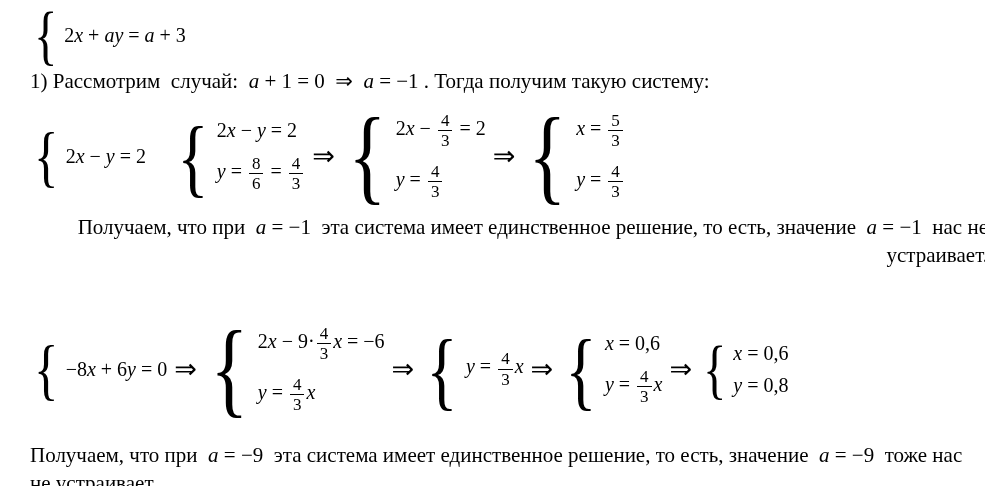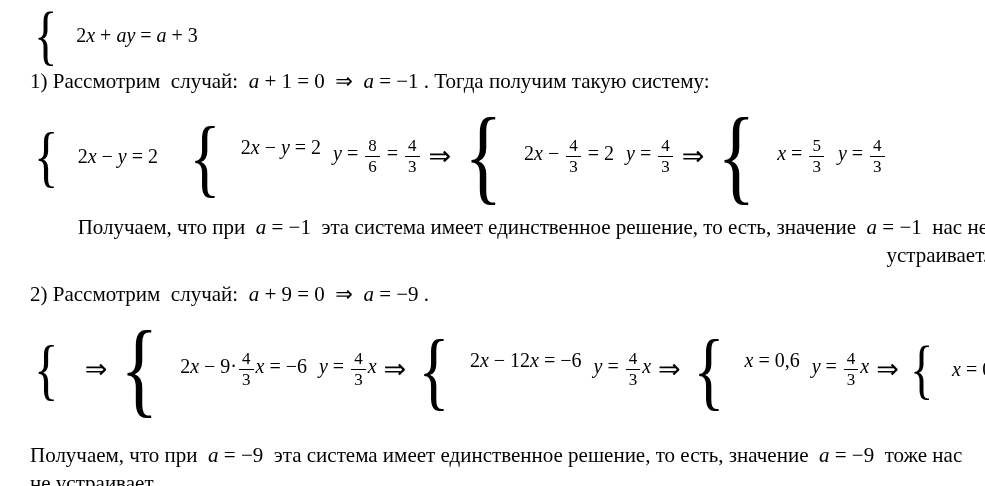--- a/index.html
+++ b/index.html
@@ -7,21 +7,21 @@
     position:relative;width:985px;height:486px;background:#ffffff;
     color:#000;font-family:"Liberation Serif",serif;overflow:hidden;
   }
   .text{font-size:21px;line-height:1.32;white-space:pre-wrap;position:absolute;}
   .sys-row{position:absolute;display:flex;align-items:center;}
   .system{display:flex;align-items:center;}
   .brace{
     font-family:"Liberation Serif",serif;font-weight:400;line-height:1;
     transform:scaleX(0.75);transform-origin:center;display:block;
   }
-  .eqs{display:flex;flex-direction:row;gap:12px;margin-left:15px;}
+  .eqs{display:flex;flex-direction:column;gap:12px;margin-left:3px;}
   .eqs.tight{gap:9px;}
   .eq-line{font-size:20px;white-space:pre;}
   .frac{
     display:inline-flex;flex-direction:column;align-items:center;
     vertical-align:middle;font-size:17px;line-height:1.12;margin:0 2px;
   }
   .fnum{padding:0 3px;display:block;}
   .fden{padding:0 3px;display:block;border-top:1.2px solid #000;}
   .arrow{font-size:27px;margin:0 7px;font-family:"Liberation Serif",serif;}
   .gap30{width:26px;}
@@ -72,41 +72,40 @@
       <div class="eqs">
         <div class="eq-line"><i>x</i> = <span class="frac"><span class="fnum">5</span><span class="fden">3</span></span></div>
         <div class="eq-line"><i>y</i> = <span class="frac"><span class="fnum">4</span><span class="fden">3</span></span></div>
       </div>
     </div>
   </div>
 
   <div class="text" style="left:38px;top:214px;width:950px;text-align:right;">Получаем, что при  <i>a</i> = −1  эта система имеет единственное решение, то есть, значение  <i>a</i> = −1  нас не
 устраивает.</div>
 
-  <div class="text" style="left:30px;top:281px;width:950px;">2) Рассмотрим  случай:  <i>a</i> + 9 = 0  ⇒  <i>a</i> = −9 .</div>
 
   <div class="sys-row" style="left:30px;top:313px;height:112px;">
     <div class="system">
       <span class="brace" style="font-size: 68px;">{</span>
       <div class="eqs">
+        <div class="eq-line">−8<i>x</i> + 6<i>y</i> = 0</div>
       </div>
     </div>
     <span class="arrow">⇒</span>
     <div class="system">
       <span class="brace" style="font-size: 106px;">{</span>
       <div class="eqs">
         <div class="eq-line">2<i>x</i> − 9·<span class="frac"><span class="fnum">4</span><span class="fden">3</span></span><i>x</i> = −6</div>
         <div class="eq-line"><i>y</i> = <span class="frac"><span class="fnum">4</span><span class="fden">3</span></span><i>x</i></div>
       </div>
     </div>
     <span class="arrow">⇒</span>
     <div class="system">
       <span class="brace" style="font-size: 87px;">{</span>
       <div class="eqs">
-        <div class="eq-line">2<i>x</i> − 12<i>x</i> = −6</div>
         <div class="eq-line"><i>y</i> = <span class="frac"><span class="fnum">4</span><span class="fden">3</span></span><i>x</i></div>
       </div>
     </div>
     <span class="arrow">⇒</span>
     <div class="system">
       <span class="brace" style="font-size: 87px;">{</span>
       <div class="eqs">
         <div class="eq-line"><i>x</i> = 0,6</div>
         <div class="eq-line"><i>y</i> = <span class="frac"><span class="fnum">4</span><span class="fden">3</span></span><i>x</i></div>
       </div>

